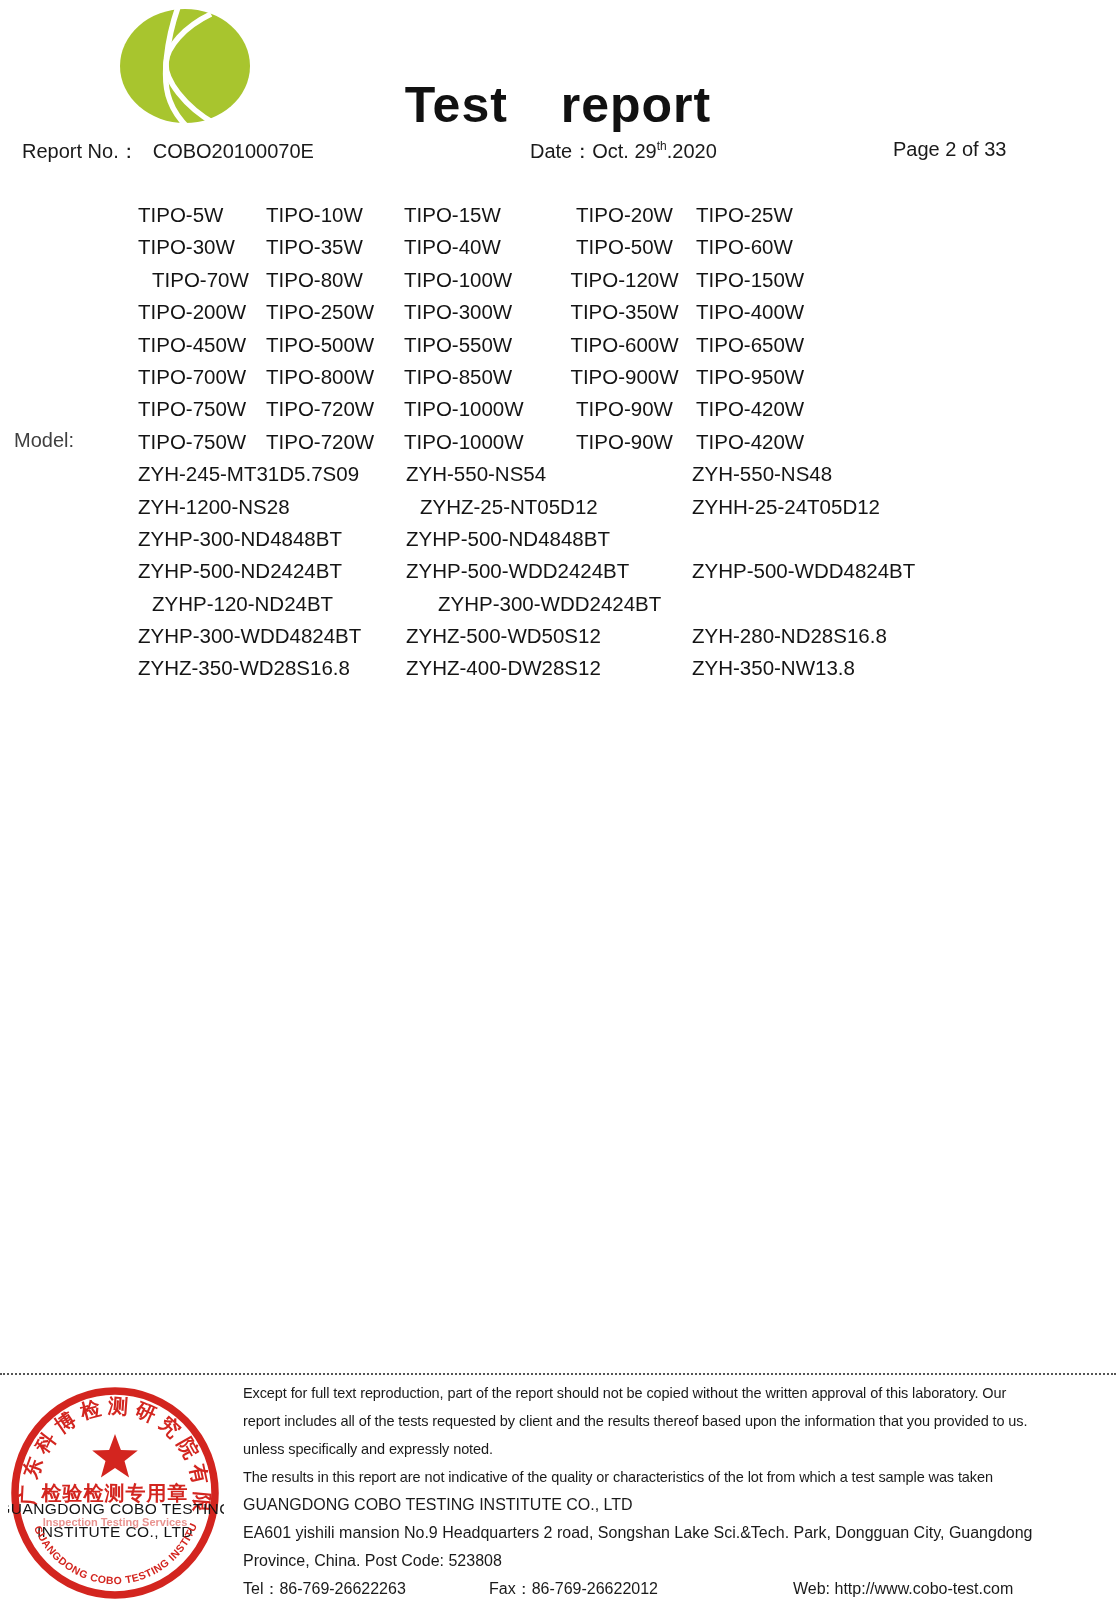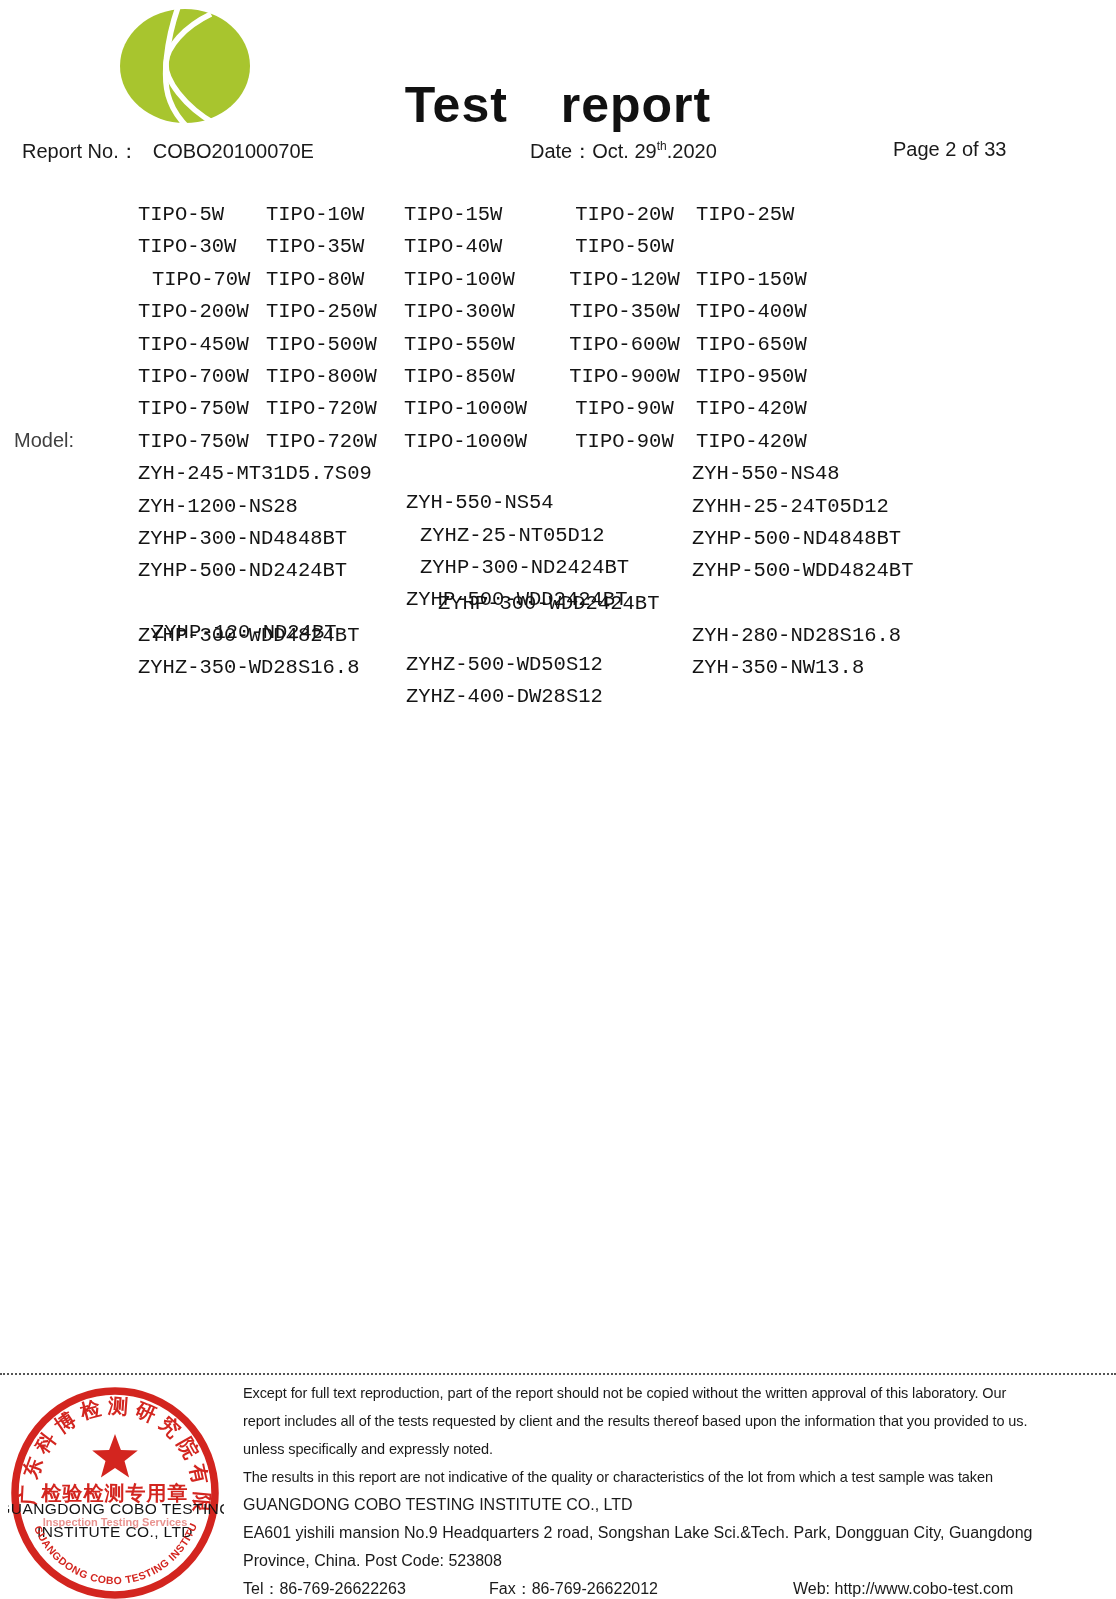--- a/index.html
+++ b/index.html
@@ -28,26 +28,26 @@
   .meta .date{position:absolute;left:530px;}
   .meta .date sup{font-size:12px;}
   .meta .pageno{position:absolute;left:893px;}
   
   .model-label{
     position:absolute;left:14px;top:424px;
     font-size:20px;height:32px;line-height:32px;color:#404040;
   }
   .models{
     position:absolute;left:138px;top:199px;width:978px;
-    font-family:Liberation Mono, monospace;
+    font-family:Liberation Sans, sans-serif;
     font-size:20.5px;color:#141414;
   }
   .mrow{height:32.4px;line-height:32.4px;display:flex;}
   .mt0{width:128px;}.mt1{width:138px;}.mt2{width:149px;}.mt3{width:143px;text-align:center;}.mt4{flex:1;}
-  .mz0{width:268px;}.mz1{width:286px;margin-top:29px;}.mz2{flex:1;}
+  .mz0{width:268px;}.mz1{width:286px;}.mz2{flex:1;}
   .ind{padding-left:14px;box-sizing:border-box;}
   
   .divider{
     position:absolute;left:0;right:0;top:1373px;height:0;
     border-top:2px dotted #555;
   }
   
   .footer{position:absolute;left:243px;top:1379px;width:868px;}
   .fline{height:28px;line-height:28px;white-space:nowrap;}
   .disc{font-size:14.5px;letter-spacing:-0.1px;}
@@ -95,20 +95,21 @@
         <span class="mt1">TIPO-10W</span>
         <span class="mt2">TIPO-15W</span>
         <span class="mt3">TIPO-20W</span>
         <span class="mt4">TIPO-25W</span>
     </div>
     <div class="mrow">
       <span class="mt0">TIPO-30W</span>
         <span class="mt1">TIPO-35W</span>
         <span class="mt2">TIPO-40W</span>
         <span class="mt3">TIPO-50W</span>
+        <span class="mt4">TIPO-60W</span>
     </div>
     <div class="mrow">
       <span class="mt0 ind">TIPO-70W</span>
         <span class="mt1">TIPO-80W</span>
         <span class="mt2">TIPO-100W</span>
         <span class="mt3">TIPO-120W</span>
         <span class="mt4">TIPO-150W</span>
     </div>
     <div class="mrow">
       <span class="mt0">TIPO-200W</span>
@@ -150,21 +151,20 @@
         <span class="mz1">ZYH-550-NS54</span>
         <span class="mz2">ZYH-550-NS48</span>
     </div>
     <div class="mrow">
       <span class="mz0">ZYH-1200-NS28</span>
         <span class="mz1 ind">ZYHZ-25-NT05D12</span>
         <span class="mz2">ZYHH-25-24T05D12</span>
     </div>
     <div class="mrow">
       <span class="mz0">ZYHP-300-ND4848BT</span>
-        <span class="mz1 ind">ZYHP-300-ND2424BT</span>
         <span class="mz2">ZYHP-500-ND4848BT</span>
     </div>
     <div class="mrow">
       <span class="mz0">ZYHP-500-ND2424BT</span>
         <span class="mz1">ZYHP-500-WDD2424BT</span>
         <span class="mz2">ZYHP-500-WDD4824BT</span>
     </div>
     <div class="mrow">
         <span class="mz1 ind">ZYHP-120-ND24BT</span>
         <span class="mz2 ind">ZYHP-300-WDD2424BT</span>

